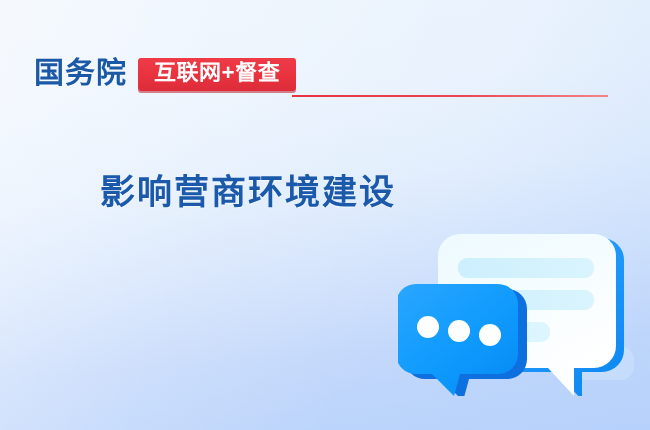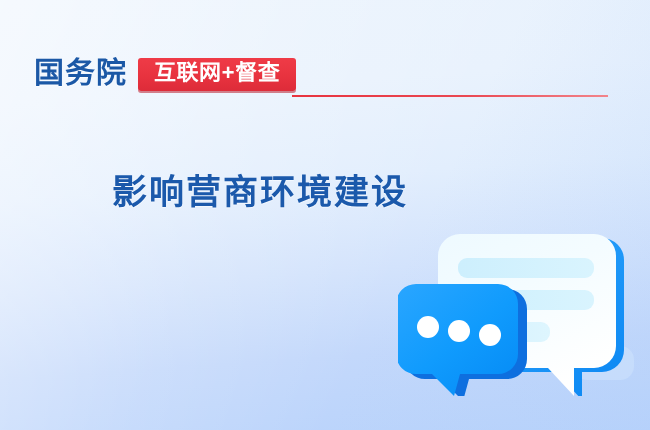--- a/index.html
+++ b/index.html
@@ -96,21 +96,21 @@
     top: 95px;
     width: 316px;
     height: 2px;
     background: linear-gradient(90deg, #e8333f 0%, #ea4852 55%, #f2848b 100%);
     z-index: 4;
   }
 
   
   .title-block {
     position: absolute;
-    left: 16px;
+    left: 4px;
     top: 168px;
     width: 488px;
     text-align: center;
     z-index: 5;
   }
 
   .title-line {
     font-size: 35px;
     font-weight: 700;
     letter-spacing: 2px;

